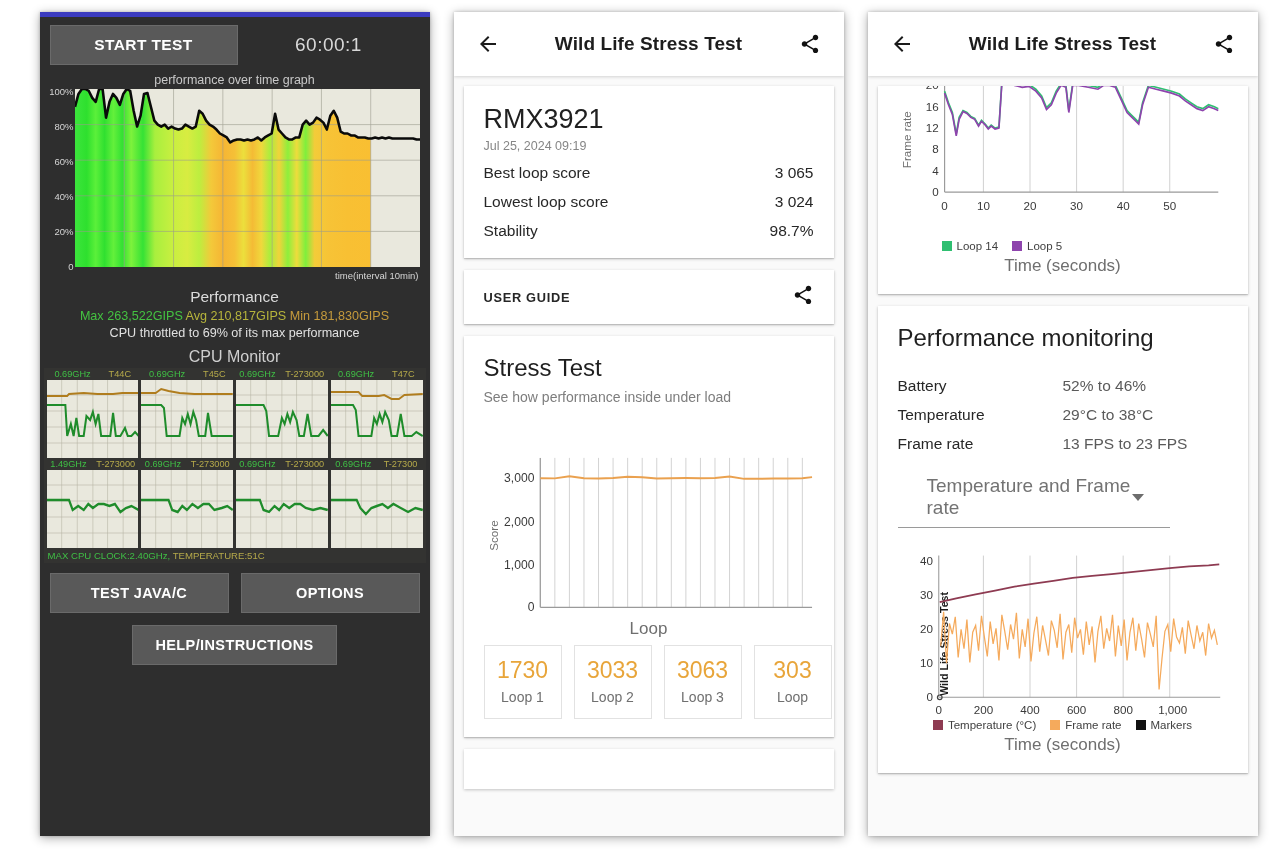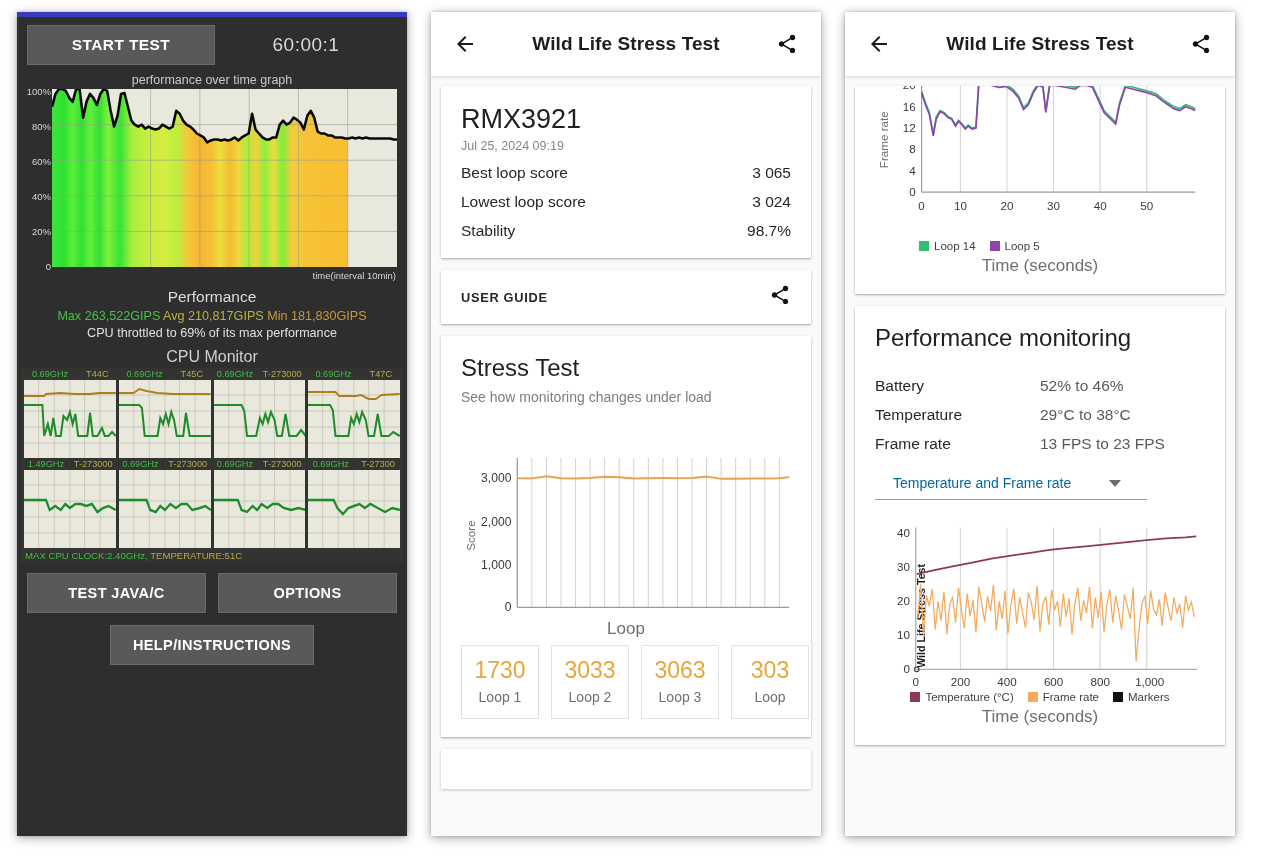--- a/index.html
+++ b/index.html
@@ -10,20 +10,21 @@
     background: #ffffff;
     font-family: "Liberation Sans", sans-serif;
     overflow: hidden;
   }
   .stage {
     position: relative;
     width: 1280px; height: 858px;
     display: flex;
     gap: 24px;
     padding: 12px 0 0 17px;
+    justify-content: center;
   }
 
   
   .panel {
     position: relative;
     width: 390px;
     height: 824px;
     overflow: hidden;
     box-shadow: 0 2px 10px rgba(0,0,0,0.33), 0 0 3px rgba(0,0,0,0.20);
     flex: 0 0 auto;
@@ -210,21 +211,21 @@
   .loopcard .lbl { font-size: 14px; color: #6f6f6f; margin-top: 7px; }
 
   .dropdown {
     margin-top: 18px;
     border-bottom: 1px solid #9a9a9a;
     display: flex; align-items: center; justify-content: space-between;
     padding: 4px 8px 8px 18px;
     cursor: pointer;
     width: 272px;
   }
-  .dropdown .sel { font-size: 14px; color: #0369a1; }
+  .dropdown .sel { font-size: 19px; color: #737373; margin-left: 11px; }
   .caret {
     width: 0; height: 0;
     border-left: 6px solid transparent;
     border-right: 6px solid transparent;
     border-top: 7px solid #6d6d6d;
     margin-right: 18px;
   }
 
   .legend {
     display: flex; align-items: center; justify-content: center;
@@ -571,21 +572,21 @@
           <span class="icon-btn">
             <svg width="22" height="22" viewBox="0 0 24 24">
               <path d="M18 16.08c-.76 0-1.44.3-1.96.77L8.91 12.7c.05-.23.09-.46.09-.7s-.04-.47-.09-.7l7.05-4.11c.54.5 1.25.81 2.04.81 1.66 0 3-1.34 3-3s-1.34-3-3-3-3 1.34-3 3c0 .24.04.47.09.7L8.04 9.81C7.5 9.31 6.79 9 6 9c-1.66 0-3 1.34-3 3s1.34 3 3 3c.79 0 1.5-.31 2.04-.81l7.12 4.16c-.05.21-.08.43-.08.65 0 1.61 1.31 2.92 2.92 2.92s2.92-1.31 2.92-2.92-1.31-2.92-2.92-2.92z" fill="#111111"></path>
             </svg>
           </span>
         </div>
       </div>
 
       <div class="card">
         <div class="sec-title">Stress Test</div>
-        <div class="sec-sub">See how monitoring changes under load</div>
+        <div class="sec-sub">See how performance inside under load</div>
 
         <div class="chart-box">
           <svg viewBox="0 0 340 200">
             <text x="14" y="118" font-size="12" fill="#6f6f6f" transform="rotate(-90 14 118)" text-anchor="middle">Score</text>
             <text x="52" y="63" font-size="12.5" fill="#3a3a3a" text-anchor="end">3,000</text>
             <text x="52" y="108" font-size="12.5" fill="#3a3a3a" text-anchor="end">2,000</text>
             <text x="52" y="152" font-size="12.5" fill="#3a3a3a" text-anchor="end">1,000</text>
             <text x="52" y="196" font-size="12.5" fill="#3a3a3a" text-anchor="end">0</text>
             <g stroke="#d2d2d2" stroke-width="1">
               <line x1="58" y1="38" x2="58" y2="192"></line>

